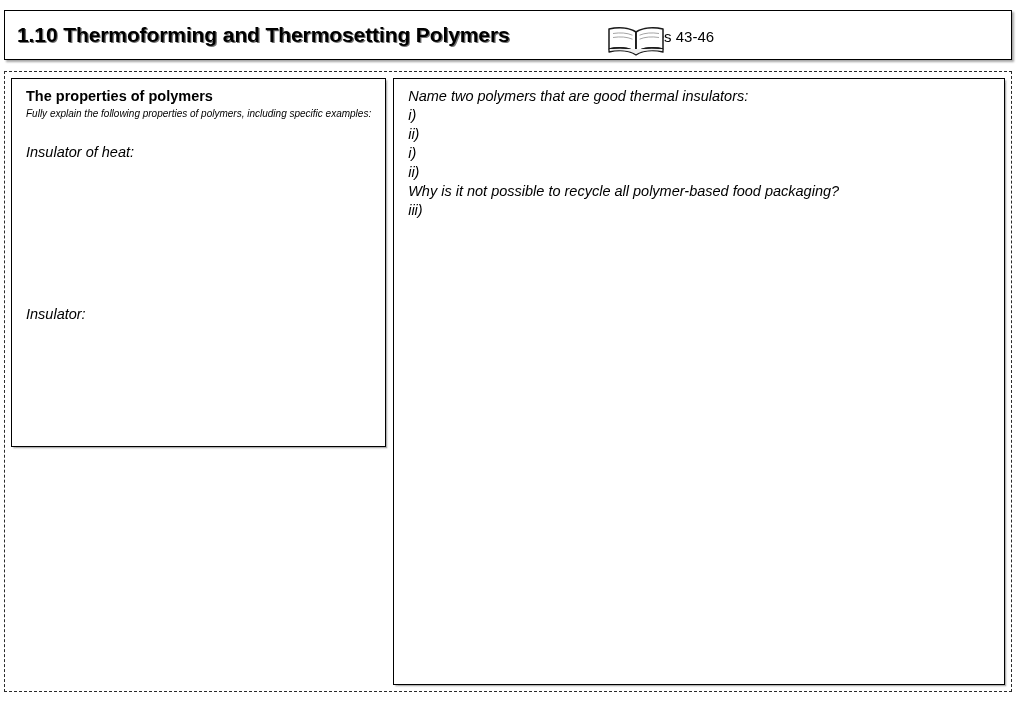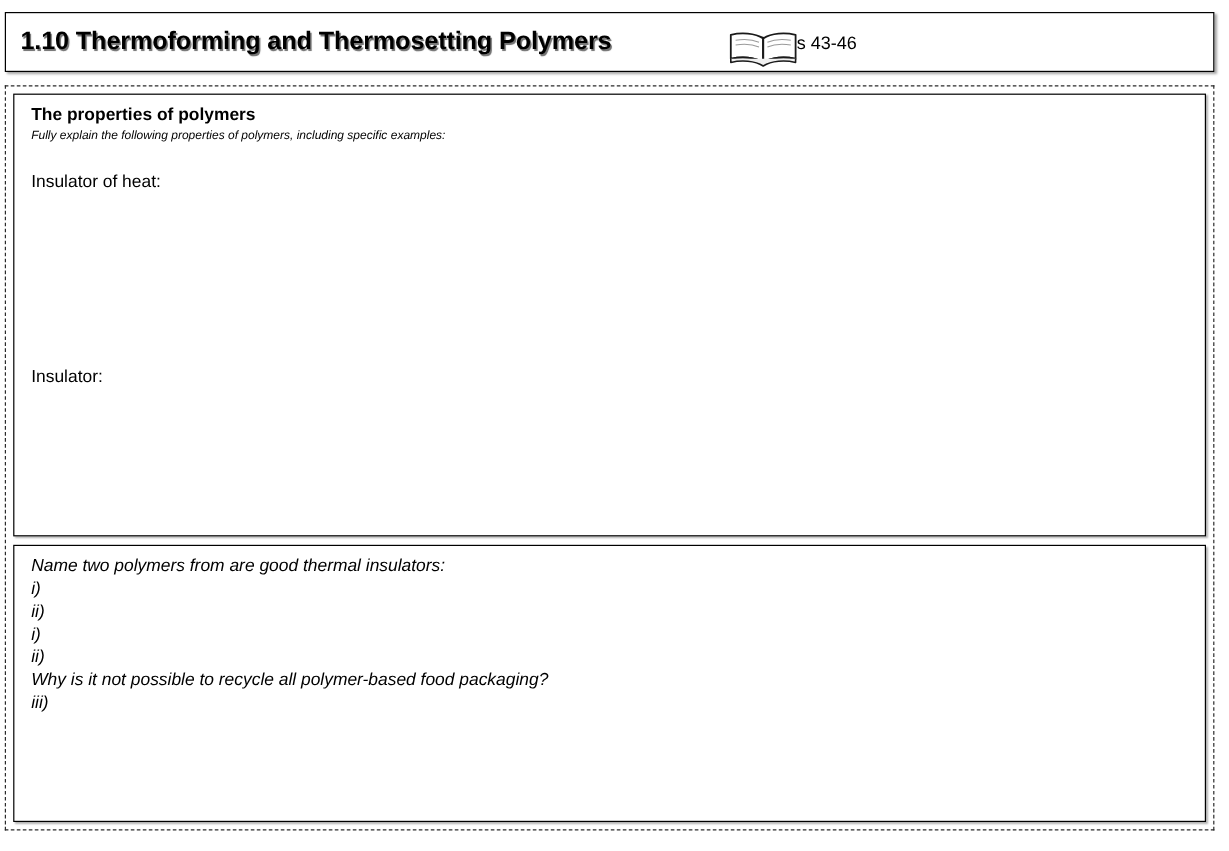--- a/index.html
+++ b/index.html
@@ -73,21 +73,21 @@
   
   .dashed-wrap {
     position: relative;
     box-sizing: border-box;
     margin-top: 11px;
     height: 621px;
     border: 1.4px dashed #2b2b2b;
     padding: 6px;
     background: #ffffff;
     display: flex;
-    flex-direction: column;
+    flex-direction: row;
     gap: 7px;
   }
 
   .panel {
     box-sizing: border-box;
     border: 1.6px solid #000000;
     background: #ffffff;
     box-shadow: 1.5px 1.5px 1.5px rgba(0,0,0,0.30);
     padding: 8px 14px 10px 14px;
   }
@@ -101,20 +101,21 @@
     margin: 0;
   }
   .instruction {
     font-size: 10px;
     font-style: italic;
     line-height: 1.35;
     margin: 0;
   }
   .prop-label {
     font-size: 14.5px;
+    font-style: italic;
     line-height: 1.35;
     margin: 0;
   }
   .answer-space { width: 100%; }
   .gap-after-intro { height: 23px; }
   .space-heat { height: 72px; }
   .space-elec { height: 70px; }
 
   .q-line {
     font-size: 14.5px;
@@ -162,21 +163,21 @@
       <p class="prop-label">Insulator of heat:</p>
       <div class="answer-space space-heat"></div>
 
       <div class="answer-space space-elec"></div>
 
       <p class="prop-label">Insulator:</p>
       <div class="answer-space" style="height:80px;"></div>
     </section>
 
     <section class="panel panel-questions">
-      <p class="q-line">Name two polymers from are good thermal insulators:</p>
+      <p class="q-line">Name two polymers that are good thermal insulators:</p>
       <p class="q-line">i)</p>
       <p class="q-line">ii)</p>
       <p class="q-line">i)</p>
       <p class="q-line">ii)</p>
       <p class="q-line">Why is it not possible to recycle all polymer-based food packaging?</p>
       <p class="q-line">iii)</p>
       <div class="answer-space" style="height:40px;"></div>
     </section>
 
   </div>

